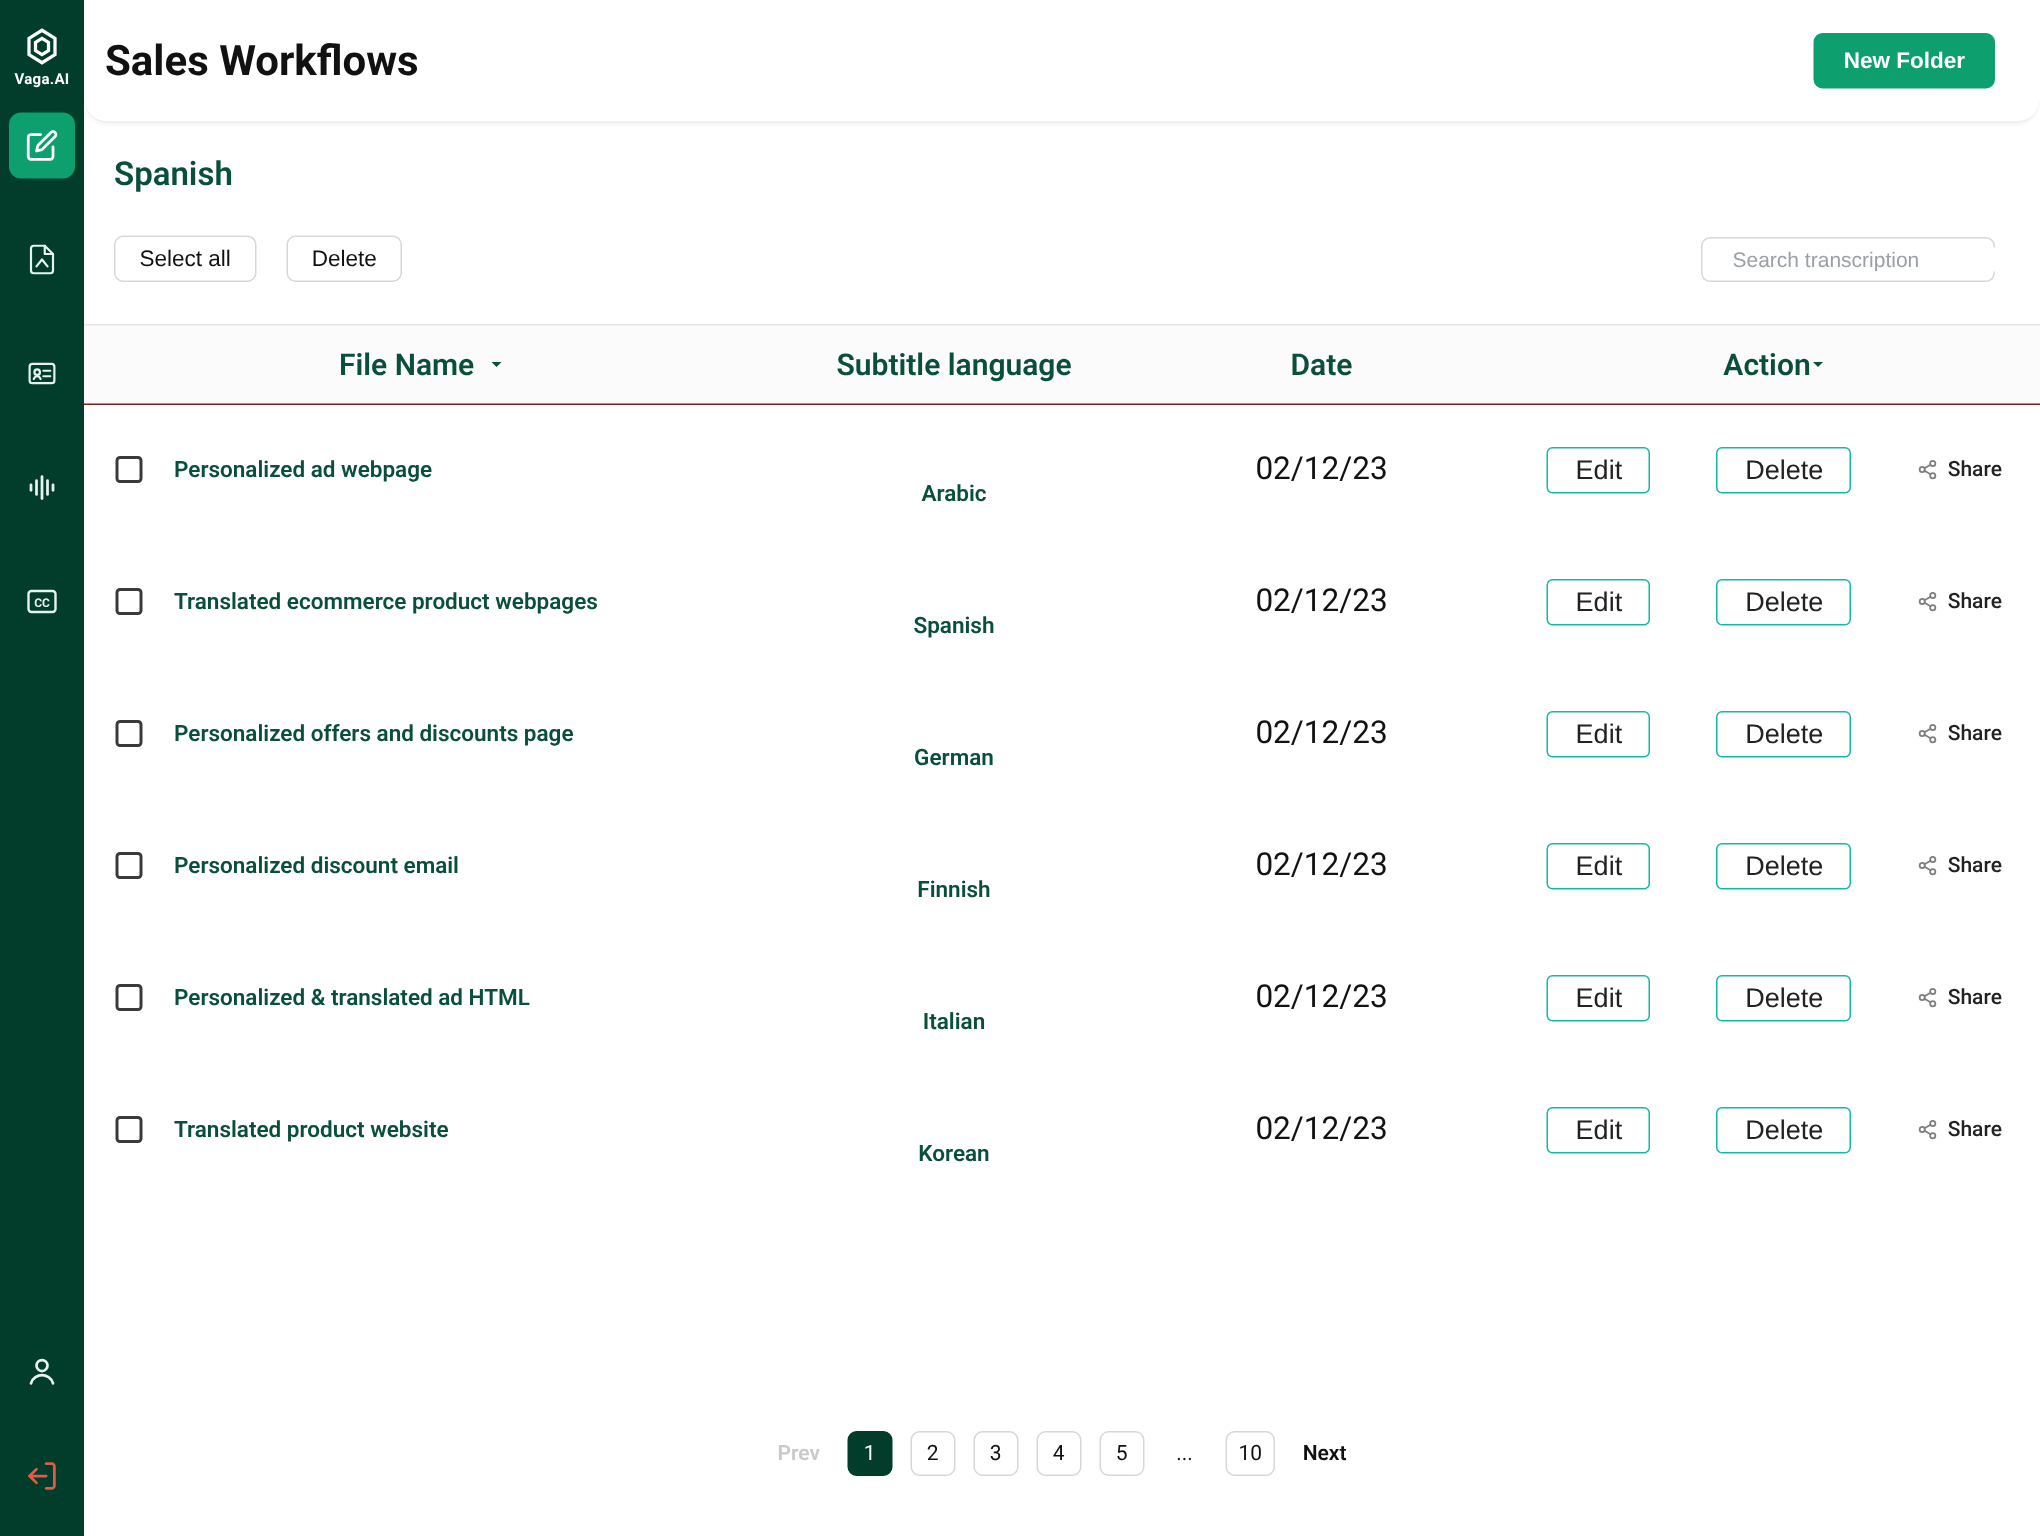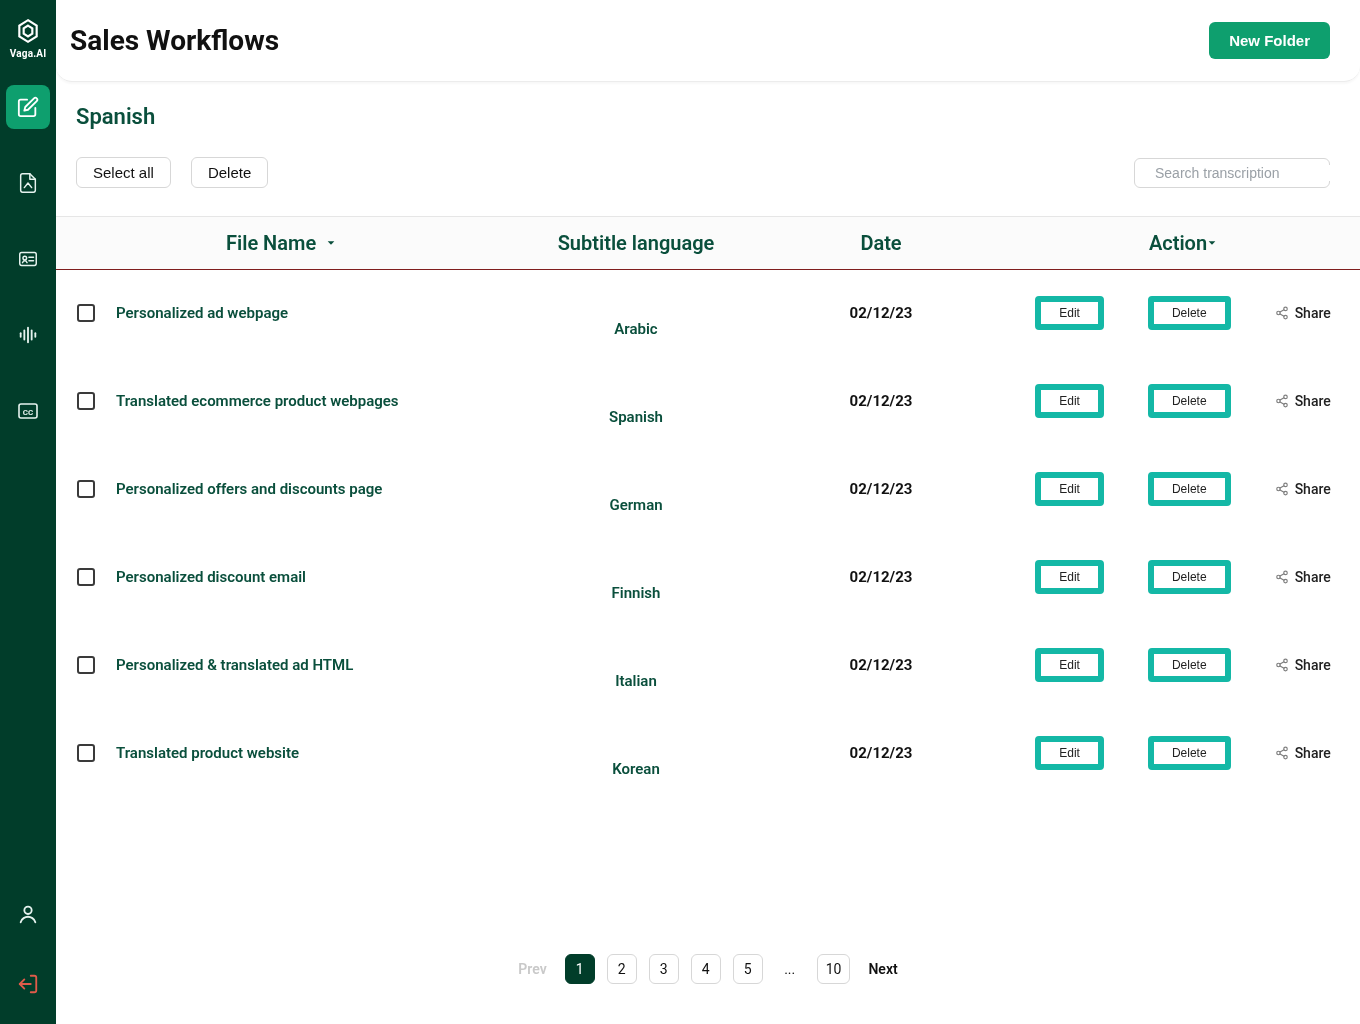--- a/index.html
+++ b/index.html
@@ -20,21 +20,21 @@
     flex-direction: column;
     align-items: center;
     padding-top: 18px;
     flex-shrink: 0;
   }
   .brand-logo {
     color: #fff;
     display: flex;
     flex-direction: column;
     align-items: center;
-    margin-bottom: 26px;
+    margin-bottom: 16px;
   }
   .brand-logo svg { display: block; }
   .brand-text {
     font-size: 10px;
     font-weight: 700;
     color: #fff;
     margin-top: 4px;
     letter-spacing: .2px;
   }
   .side-nav {
@@ -230,36 +230,36 @@
   }
   .lang-cell {
     color: #0a4f3c;
     font-weight: 600;
     font-size: 15px;
     text-align: center;
     margin-top: 32px;
   }
   .date-cell {
     color: #121212;
-    font-weight: 700;
-    font-size: 15px;
+    font-weight: 400;
+    font-size: 21px;
     text-align: center;
   }
   .action-cell {
     display: flex;
     justify-content: center;
     align-items: center;
     gap: 44px;
   }
   .mini-btn {
     background: #fff;
-    border: 6px solid #14b8a6;
+    border: 1px solid #14b8a6;
     border-radius: 4px;
     padding: 4px 18px;
-    font-size: 12px;
+    font-size: 18px;
     color: #222;
     cursor: pointer;
   }
   .share-link {
     display: flex;
     align-items: center;
     gap: 6px;
     color: #222;
     font-size: 14px;
     font-weight: 500;

